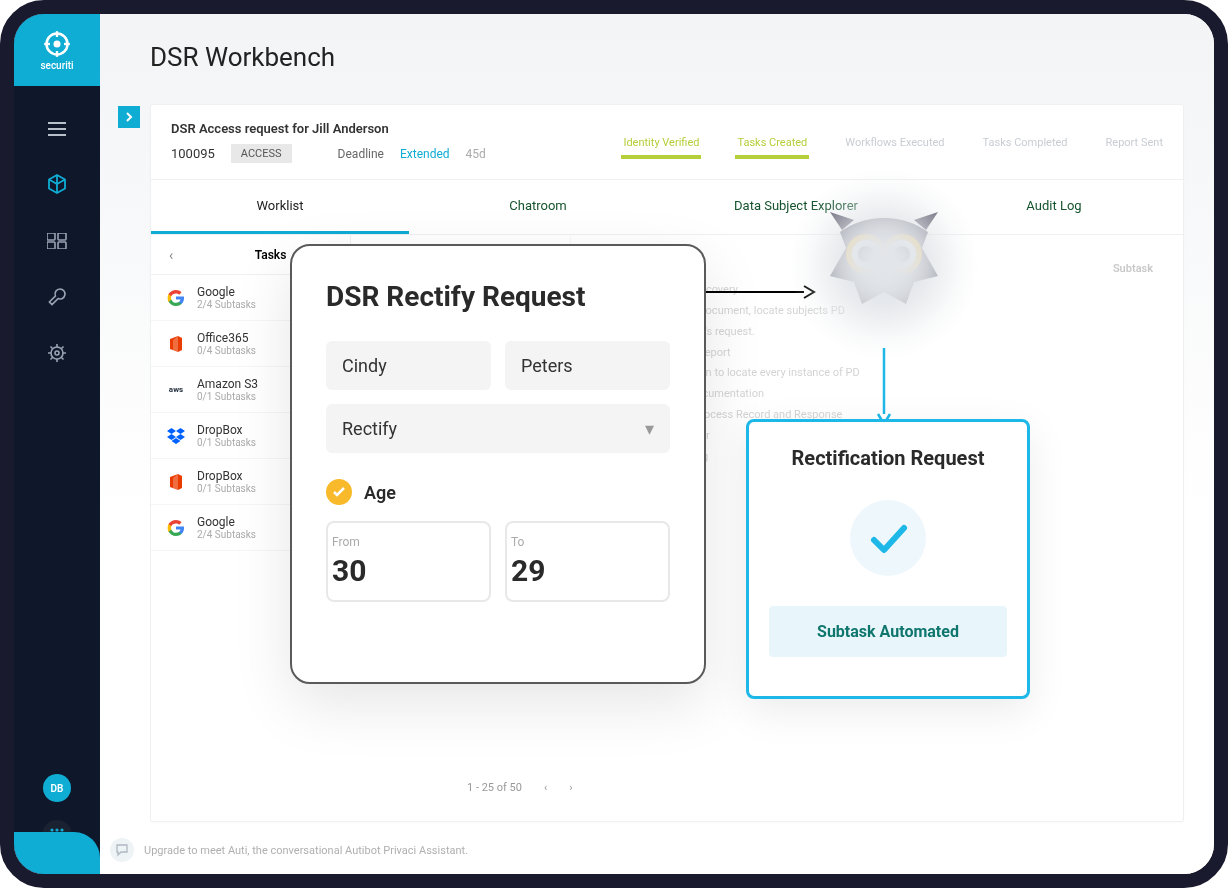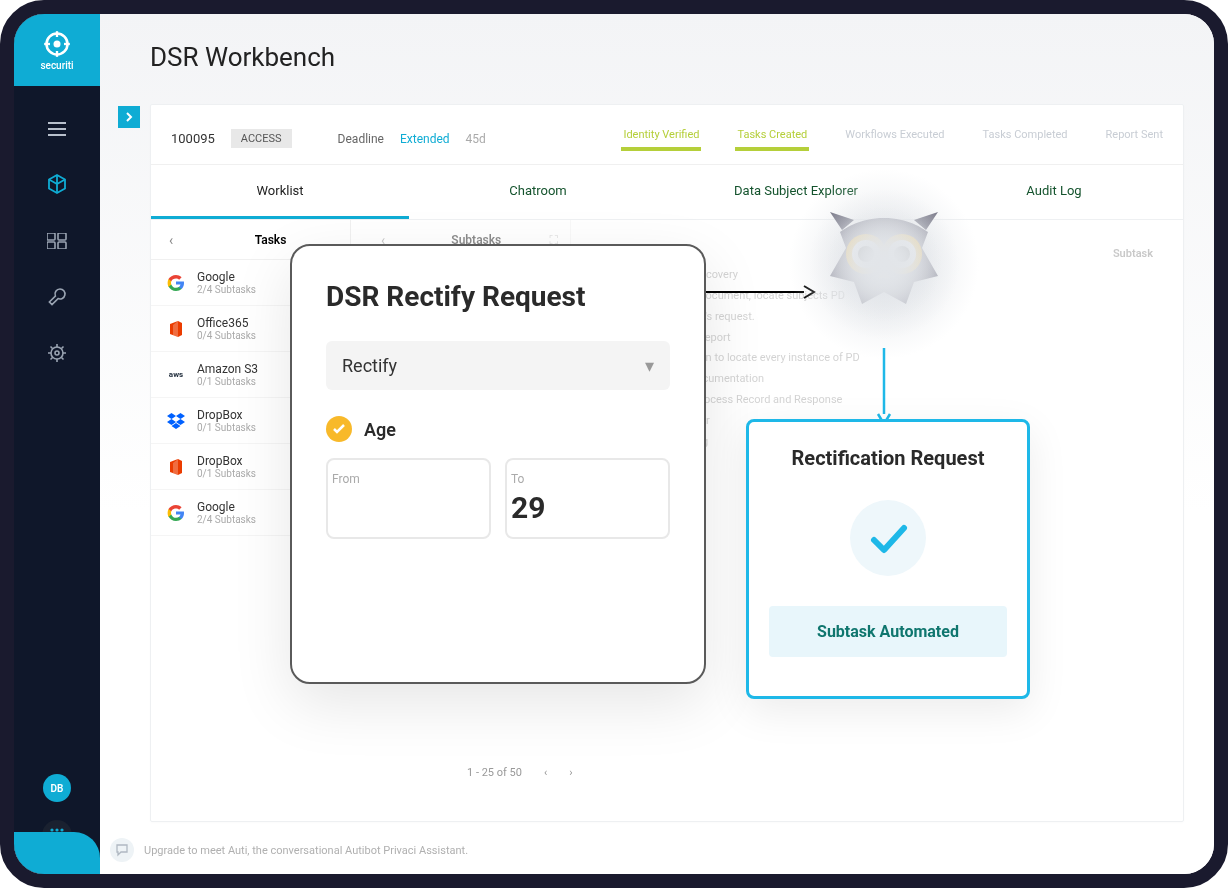--- a/index.html
+++ b/index.html
@@ -144,20 +144,21 @@
     <div class="recent-toggle">
         <svg width="10" height="10" viewBox="0 0 10 10">
           <path d="M3 1l4 4-4 4" stroke="#fff" stroke-width="2" fill="none"></path>
         </svg>
       </div>
     <div class="recent-label">RECENT TICKETS</div>
 
     <div class="card">
       <div class="card-head">
         <div>
+          <div class="head-title">DSR Access request for Jill Anderson</div>
           <div class="head-row2">
             <span class="ticket-id">100095</span>
             <span class="access-badge">ACCESS</span>
             <span class="deadline-lbl">Deadline</span>
             <span class="deadline-val">Extended</span>
             <span class="deadline-age">45d</span>
           </div>
         </div>
         <div class="stages">
           <span class="stage active">Identity Verified</span>
@@ -322,35 +323,40 @@
     </svg>
   </div>
 
   <svg style="position:absolute;left:862px;top:334px;width:16px;height:78px;" viewBox="0 0 16 78">
       <line x1="8" y1="0" x2="8" y2="66" stroke="#1eb8e8" stroke-width="2.5"></line>
       <path d="M2 66l6 10 6-10" fill="none" stroke="#1eb8e8" stroke-width="2.5"></path>
     </svg>
 
   <div class="rectify-modal">
     <div class="rectify-title">DSR Rectify Request</div>
+    <div class="name-row">
+      <div class="name-input">Cindy</div>
+      <div class="name-input">Peters</div>
+    </div>
     <div class="select-row">
       <span>Rectify</span>
       <span style="color:#999;">▾</span>
     </div>
     <div class="age-row">
       <div class="check-badge">
           <svg width="14" height="14" viewBox="0 0 14 14">
             <path d="M2 7l3 3 7-7" stroke="#fff" stroke-width="2.5" fill="none"></path>
           </svg>
         </div>
       <div class="age-lbl">Age</div>
     </div>
     <div class="range-row">
       <div class="range-box">
         <div class="range-lbl">From</div>
+        <div class="range-val">30</div>
       </div>
       <div class="range-box">
         <div class="range-lbl">To</div>
         <div class="range-val">29</div>
       </div>
     </div>
   </div>
 
   <div class="result-card">
     <div class="result-title">Rectification Request</div>

